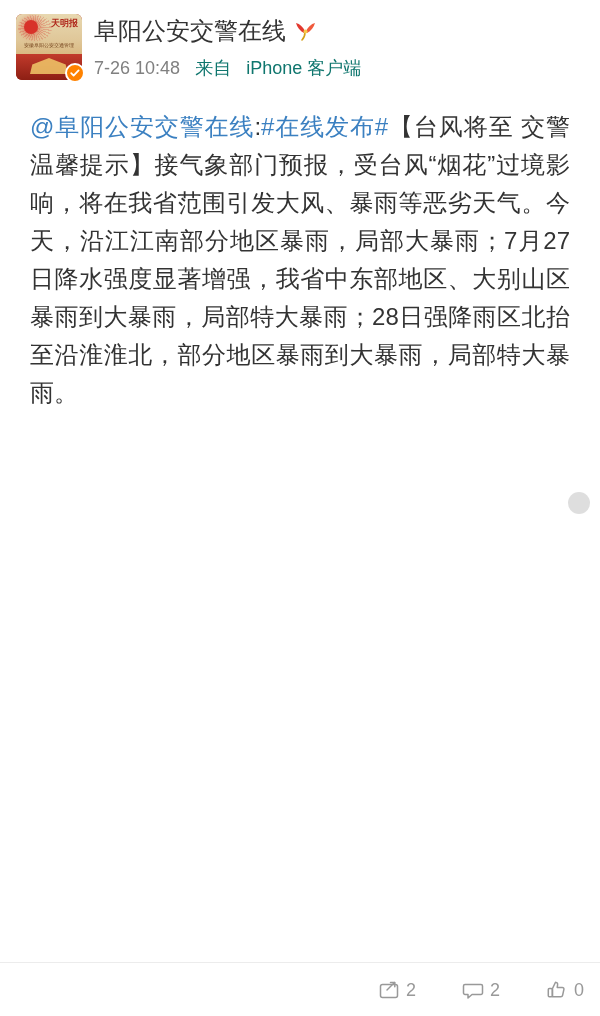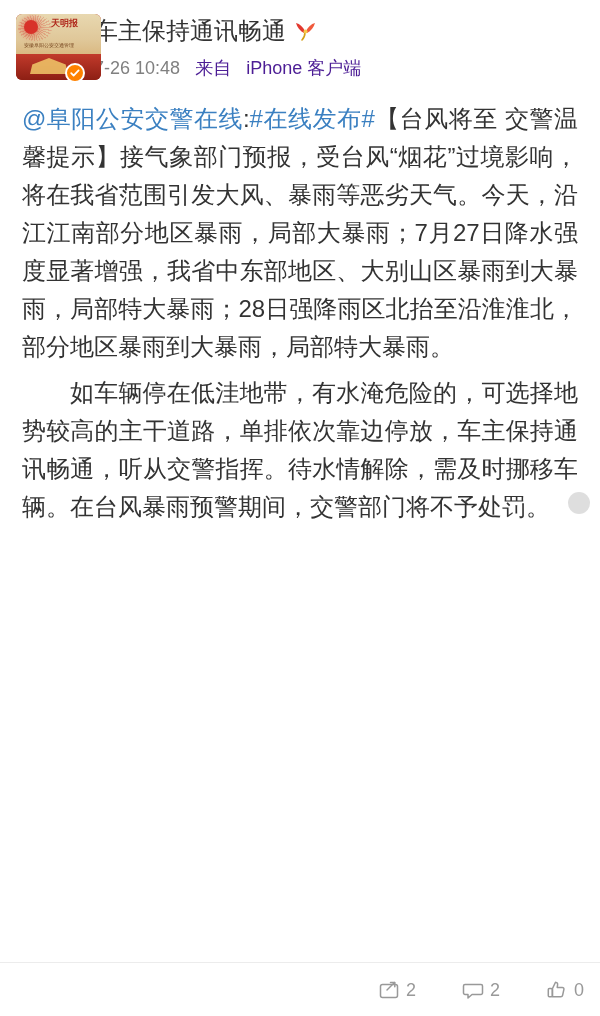--- a/index.html
+++ b/index.html
@@ -33,21 +33,21 @@
     box-sizing: border-box;
   }
   .avatar-wrap {
     position: relative;
     width: 66px;
     height: 66px;
     flex: 0 0 66px;
     margin-right: 12px;
   }
   .avatar {
-    width: 85px;
+    width: 66px;
     height: 66px;
     border-radius: 6px;
     overflow: hidden;
     background: #b02a1d;
     position: relative;
   }
   .avatar .sky {
     position: absolute;
     left: 0; top: 0; right: 0;
     height: 42px;
@@ -155,21 +155,21 @@
     position: relative;
     flex: 0 0 26px;
   }
   .meta-row {
     font-size: 18px;
     line-height: 24px;
     color: #808080;
     white-space: nowrap;
   }
   .meta-source {
-    color: #4c1d95;
+    color: #0f766e;
   }
 
   
   .content {
     padding: 6px 14px 0 14px;
     box-sizing: border-box;
   }
   .lead {
     font-size: 25px;
     line-height: 39px;
@@ -182,21 +182,21 @@
     font-size: 24px;
     line-height: 38px;
     color: #333333;
     margin: 0;
     text-align: justify;
   }
   .mention, .topic {
     color: #3b80c1;
   }
   .para {
-    margin: 8px;
+    margin: 16px;
     text-indent: 2em;
     font-size: 24px;
     line-height: 38px;
     color: #333333;
     text-align: justify;
   }
   .para-first {
     text-indent: 0;
   }
 
@@ -261,21 +261,21 @@
       </div>
       <div class="verified">
         <svg width="12" height="12" viewBox="0 0 12 12" aria-hidden="true">
           <path d="M2.2 6.2 L4.6 8.6 L9.6 3.4" fill="none" stroke="#ffffff" stroke-width="1.8" stroke-linecap="round" stroke-linejoin="round"></path>
         </svg>
       </div>
     </div>
 
     <div class="head-right">
       <div class="nickname-row">
-        <span class="nickname">车主保持通讯畅通</span>
+        <span class="nickname">阜阳公安交警在线</span>
         <span class="badge-icon">
           <svg width="26" height="26" viewBox="0 0 26 26" aria-hidden="true">
             <g>
               <path d="M12 15 C8 13 5 9 4 5 C8 6 11 9 13 13 Z" fill="#e2392f"></path>
               <path d="M14 13 C16 9 19 6 23 5 C22 9 19 13 15 15 Z" fill="#f05a3c"></path>
               <path d="M13 14 C13 17 12 20 10 22" stroke="#d4a017" stroke-width="1.6" fill="none" stroke-linecap="round"></path>
               <circle cx="13.5" cy="13.5" r="2" fill="#f7c948"></circle>
             </g>
           </svg>
         </span>
@@ -287,21 +287,20 @@
         <span>&nbsp;</span>
         <span class="meta-source src-link">iPhone 客户端</span>
       </div>
     </div>
   </div>
 
   <div class="content">
 
     <div class="quoted">
       <p class="para para-first"><span class="mention">@阜阳公安交警在线</span><span>:</span><span class="topic">#在线发布#</span><span>【台风将至 交警温馨提示】接气象部门预报，受台风“烟花”过境影响，将在我省范围引发大风、暴雨等恶劣天气。今天，沿江江南部分地区暴雨，局部大暴雨；7月27日降水强度显著增强，我省中东部地区、大别山区暴雨到大暴雨，局部特大暴雨；28日强降雨区北抬至沿淮淮北，部分地区暴雨到大暴雨，局部特大暴雨。</span></p>
-      <p class="para">如车辆停在低洼地带，有水淹危险的，可选择地势较高的主干道路，单排依次靠边停放，车主保持通讯畅通，听从交警指挥。待水情解除，需及时挪移车辆。在台风暴雨预警期间，交警部门将不予处罚。</p>
     </div>
   </div>
 
   <div class="scroll-dot"></div>
 
   <div class="footer">
 
     <div class="action">
       <span class="ico">
         <svg width="22" height="22" viewBox="0 0 22 22" aria-hidden="true">

